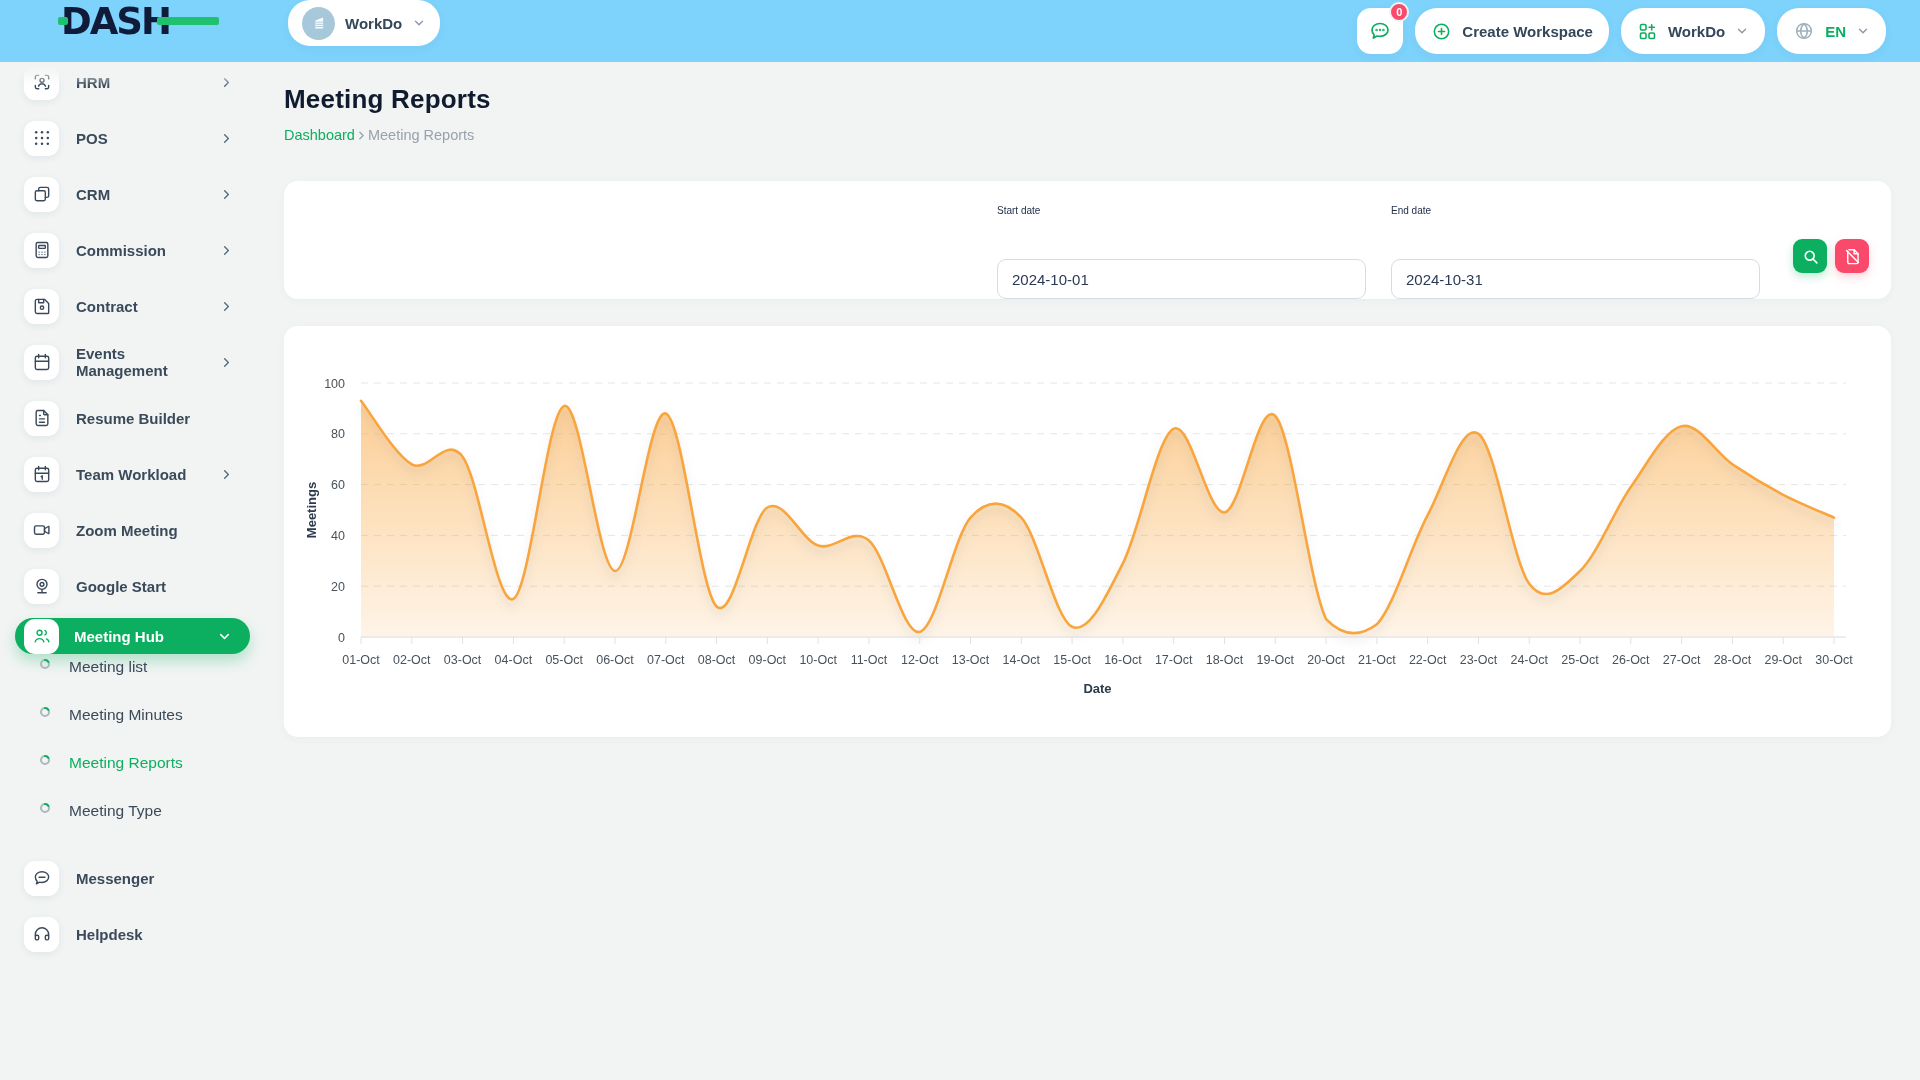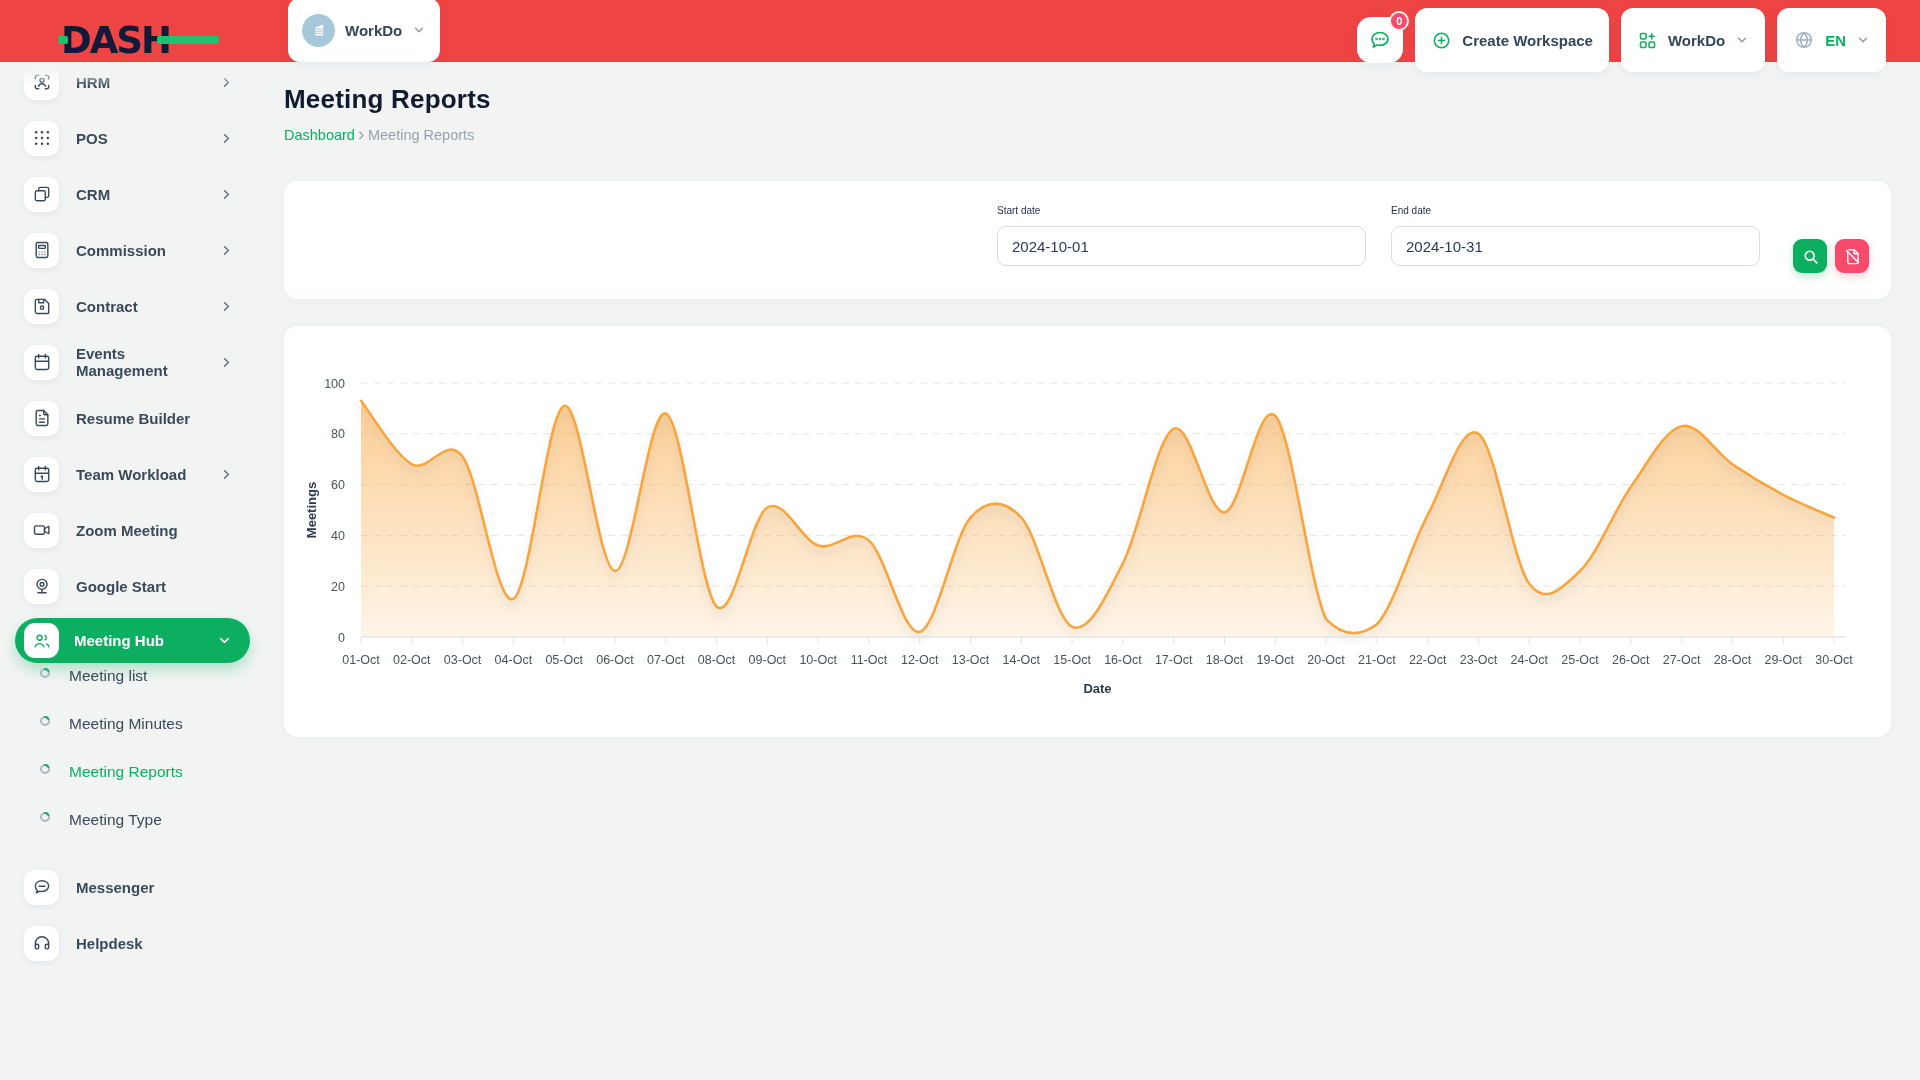--- a/index.html
+++ b/index.html
@@ -8,30 +8,30 @@
     position: relative;
     background:#f1f4f3;
     font-family:"Liberation Sans", sans-serif;
     overflow:hidden;
     color:#3b4a5a;
   }
 
   
   .header {
     position:absolute; top:0; left:0; right:0; height:62px;
-    background:#ef4444; z-index:20;
-    display:flex; align-items:flex-end;
+    background:#7dd3fc; z-index:20;
+    display:flex; align-items:flex-start;
   }
   .logo { position:relative; margin-left:61px; width:150px; cursor:pointer; }
   .logo-text { font-size:37px; font-weight:900; letter-spacing:-2px; color:#101b3a; font-family:"DejaVu Sans",sans-serif; }
   .logo-bar { position:absolute; left:96px; top:17px; width:62px; height:8px; border-radius:2px; background:#1fc06e; }
   .logo-sq { position:absolute; left:-3px; top:17px; width:10px; height:8px; border-radius:2px; background:#1fc06e; }
 
   .pill {
-    height:64px; background:#fff; border-radius:12px;
+    height:46px; background:#fff; border-radius:22px;
     display:flex; align-items:center; gap:10px; padding:0 16px;
     box-shadow:0 3px 10px rgba(45,70,95,.06); cursor:pointer;
     font-size:15px; font-weight:600; color:#33475a; white-space:nowrap;
   }
   .ws-pill { margin-left:77px; padding:0 14px; }
   .ws-avatar { width:33px; height:33px; border-radius:50%; background:#a7c8da; display:flex; align-items:center; justify-content:center; overflow:hidden; }
   .chev { width:14px; height:14px; color:#8b98a6; flex:0 0 auto; }
 
   .header-right { position:absolute; right:34px; top:8px; display:flex; align-items:center; gap:12px; }
   .icon-btn {
@@ -54,21 +54,21 @@
   .sicon {
     width:35px; height:35px; border-radius:11px; background:#fff; flex:0 0 auto;
     display:flex; align-items:center; justify-content:center;
     box-shadow:0 2px 7px rgba(45,70,95,.08); color:#3b4a5a;
   }
   .sicon svg { width:20px; height:20px; }
   .slabel { margin-left:17px; font-size:15px; font-weight:600; color:#3b4a5a; }
   .srow .chev { margin-left:auto; margin-right:4px; width:15px; height:15px; color:#59Seventy; color:#5a6b7b; }
   .srow.active-pill {
     background:#0caf60; border-radius:25px; margin-left:-9px; margin-right:-12px;
-    padding:0 14px 0 9px; height:45px; margin-top:4px; margin-bottom:4px;
+    padding:0 14px 0 9px; height:36px; margin-top:4px; margin-bottom:4px;
     box-shadow:0 7px 14px rgba(12,175,96,.28);
   }
   .srow.active-pill .slabel { color:#fff; margin-left:15px; }
   .srow.active-pill .chev { color:#fff; }
   .srow.active-pill .sicon { box-shadow:none; color:#0caf60; }
   .subrow { display:flex; align-items:flex-start; height:48px; padding-left:15px; cursor:pointer; }
   .subrow svg.bullet { width:12px; height:12px; flex:0 0 auto; }
   .sublabel { margin-left:18px; font-size:15.5px; font-weight:500; color:#3b4a5a; }
   .subrow.active .sublabel { color:#0caf60; }
 
@@ -79,21 +79,21 @@
   .bc-link { color:#0caf60; cursor:pointer; }
   .bc-sep { width:13px; height:13px; color:#9aa4b0; }
   .bc-current { color:#98a1ad; }
 
   .card { background:#fff; border-radius:14px; box-shadow:0 2px 8px rgba(45,70,95,.04); }
   .filter-card { margin-top:38px; height:118px; padding:24px 22px 0 22px; display:flex; align-items:flex-start; }
   .fgroup { display:flex; flex-direction:column; width:369px; }
   .fgroup label { font-size:10px; font-weight:400; color:#243049; margin-bottom:10px; }
   .fgroup input {
     height:40px; border:1px solid #d7dce2; border-radius:9px; padding:0 14px;
-    font-size:15px; color:#2b3a55; font-family:"Liberation Sans",sans-serif; outline:none; background:#fff;
+    font-size:15px; color:#2b3a55; font-family:"Liberation Sans",sans-serif; outline:none; background:#fff;margin-top:33px;
   }
   .fbtns { display:flex; gap:8px; align-items:flex-end; height:68px; padding-bottom:0; }
   .sq-btn { width:34px; height:34px; border:none; border-radius:9px; display:flex; align-items:center; justify-content:center; cursor:pointer; }
   .sq-btn.green { background:#0caf60; box-shadow:0 4px 8px rgba(12,175,96,.25); }
   .sq-btn.pink  { background:#f94a6c; box-shadow:0 4px 8px rgba(249,74,108,.25); }
 
   .chart-card { margin-top:27px; height:411px; position:relative; }
   .chart-card svg.chart { position:absolute; left:16px; top:26px; }
 </style>
 </head>

